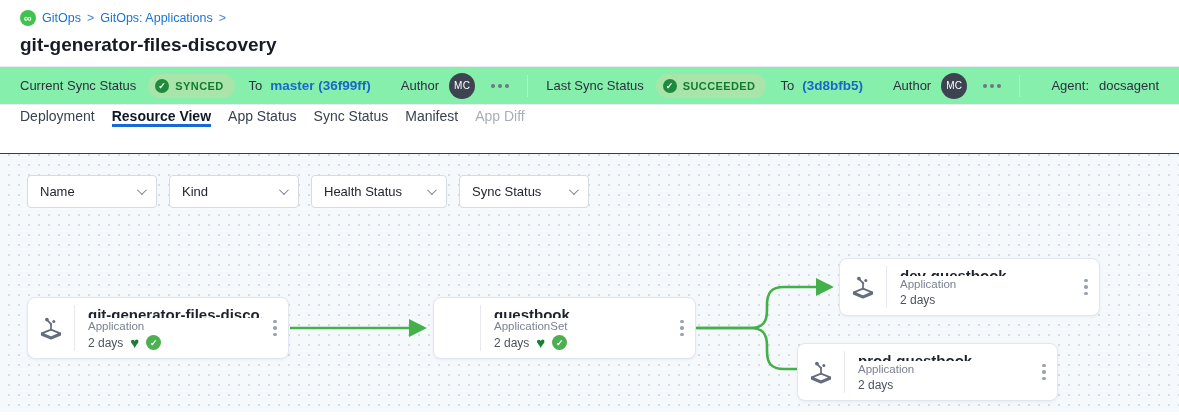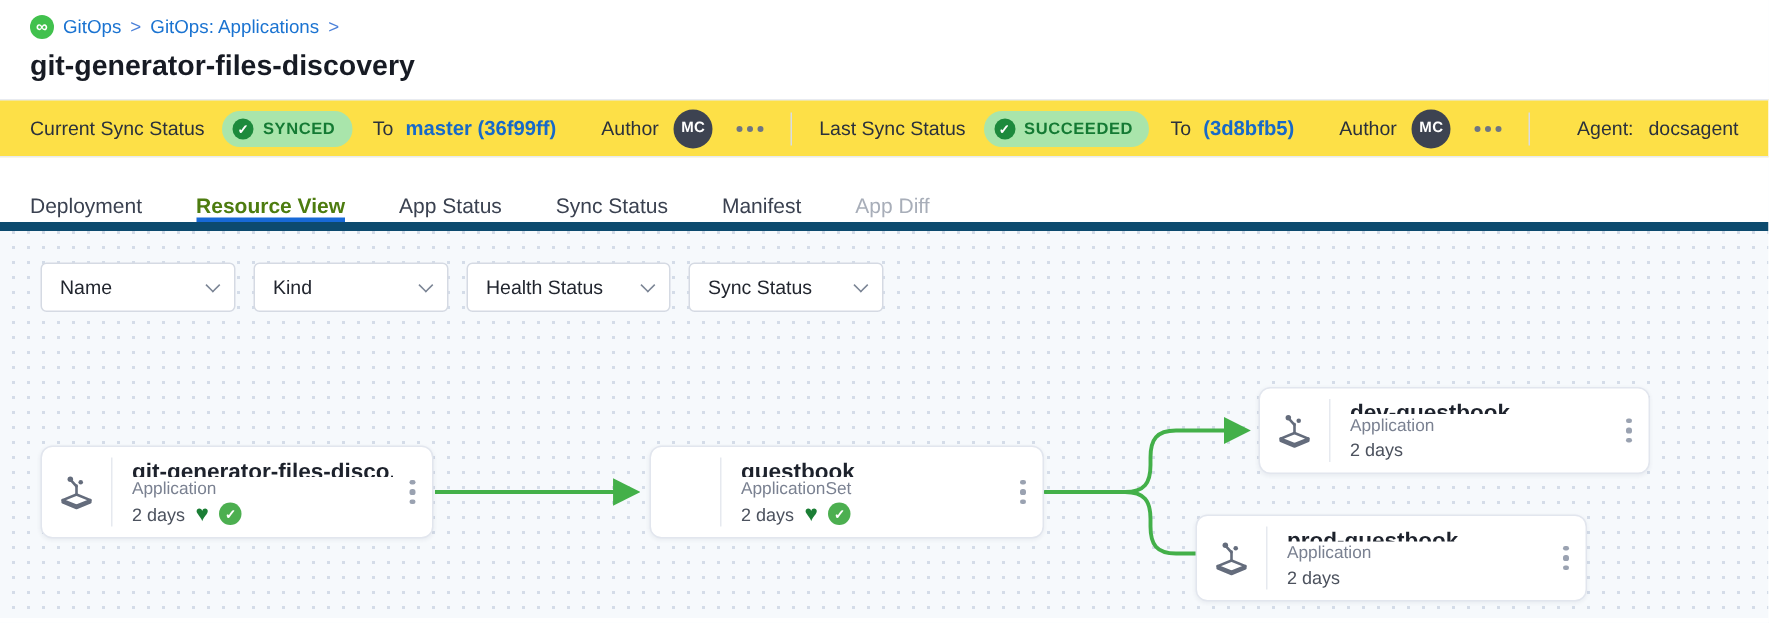--- a/index.html
+++ b/index.html
@@ -11,44 +11,44 @@
   .breadcrumb { display:flex; align-items:center; gap:6px; font-size:12.5px; }
   .bc-logo { width:16px; height:16px; border-radius:50%; background:#41c14d; color:#fff;
              display:inline-flex; align-items:center; justify-content:center;
              font-size:11px; font-weight:bold; line-height:1; }
   .bc-link { color:#1a73d1; cursor:pointer; }
   .bc-sep { color:#4a80d9; }
   .page-title { font-size:19px; font-weight:bold; color:#171b24; margin-top:8px; padding-bottom:10px; }
 
   
   .status-bar { height:39px; border-top:1px solid #e8ebf1; border-bottom:1px solid #e8ebf1;
-                display:flex; align-items:center; padding:0 20px; font-size:13px; background:#fde047; white-space:nowrap; }
+                display:flex; align-items:center; padding:0 20px; font-size:13px; background:#86efac; white-space:nowrap; }
   .sb-label { color:#2b313c; }
   .badge { display:inline-flex; align-items:center; gap:6px; background:#a9e5ab; color:#147a33;
            font-size:11px; font-weight:bold; letter-spacing:.4px; padding:5px 11px 5px 7px;
            border-radius:13px; margin-left:12px; }
   .badge .chk { width:14px; height:14px; border-radius:50%; background:#1d8a3c; color:#fff;
                 display:inline-flex; align-items:center; justify-content:center; font-size:9px; font-weight:bold; }
   .to-label { margin-left:14px; }
   .sb-target { color:#1769c9; font-weight:bold; font-size:13.5px; margin-left:8px; cursor:pointer; }
   .author-label { margin-left:30px; }
   .avatar { width:26px; height:26px; border-radius:50%; background:#3d4351; color:#fff;
             display:inline-flex; align-items:center; justify-content:center;
-            font-size:10px; font-weight:bold; letter-spacing:.3px; margin-left:10px; }
+            font-size:10px; font-weight:normal; letter-spacing:.3px; margin-left:10px; }
   .more-dots { display:inline-flex; gap:3px; margin-left:16px; cursor:pointer; align-items:center; }
   .more-dots i { width:4px; height:4px; border-radius:50%; background:#6e7583; display:block; }
   .sb-divider { width:1px; height:22px; background:#d8dce4; margin:0 18px; }
   .agent-group { margin-left:auto; display:flex; gap:10px;justify-content:center; }
 
   
-  .tabs { height:49px; border-bottom:6px solid #0c4a6e; display:flex; align-items:flex-end;
-          padding:0 20px; gap:36px; background:#fff; }
+  .tabs { height:49px; border-bottom:1px solid #0c4a6e; display:flex; align-items:flex-start;
+          padding:0 20px; gap:17px; background:#fff; }
   .tab { display:flex; align-items:center; font-size:14px; color:#3a4150; cursor:pointer;
          border-bottom:3px solid transparent; padding-top:3px; }
-  .tab.active { font-weight:bold; color:#4d7c0f; border-bottom-color:#1769d6; }
+  .tab.active { font-weight:bold; color:#0f172a; border-bottom-color:#1769d6; }
   .tab.disabled { color:#a8aeb9; cursor:default; }
 
   
   .canvas { position:relative; width:1179px; height:258px; background-color:#f6f9fc;
             background-image:radial-gradient(#d4dce8 1px, transparent 1.3px);
             background-size:10px 10px; background-position:4px 6px; }
 
   .filters { position:absolute; left:27px; top:21px; display:flex; gap:12px; }
   .filter { width:130px; height:33px; background:#fff; border:1px solid #d5dae3; border-radius:4px;
             display:flex; align-items:center; justify-content:space-between; padding:12px 12px;

